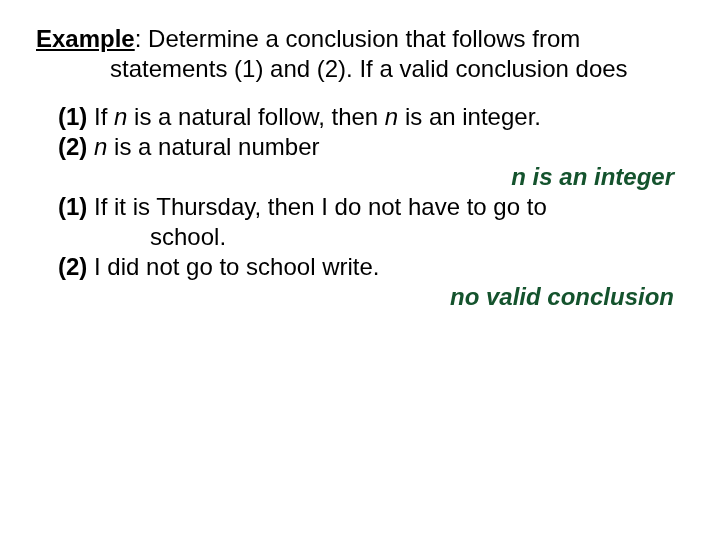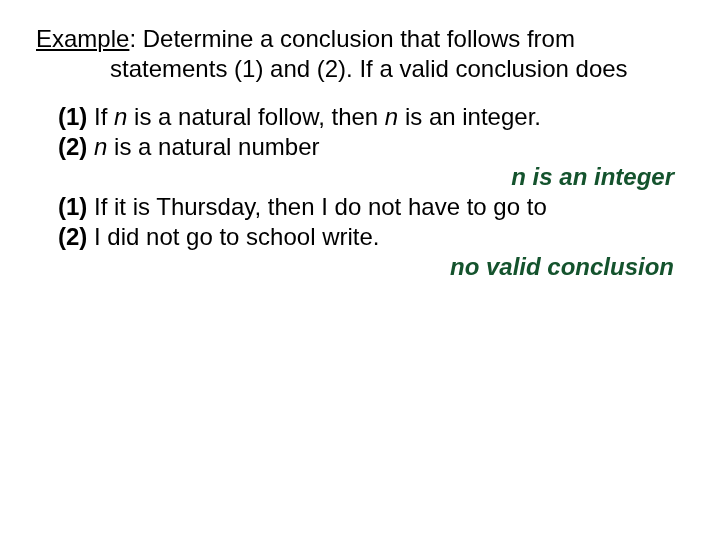--- a/index.html
+++ b/index.html
@@ -13,21 +13,21 @@
     color: #000;
     line-height: 1.25;
   }
   .page {
     padding: 24px 36px 0 36px;
   }
   .prompt {
     margin-bottom: 18px;
   }
   .ex-label {
-    font-weight: normal;
+    font-weight: bold;
     text-decoration: underline;
     text-align: center;
   }
   .prompt-rest {
     display: block;
     padding-left: 74px;
   }
   .ital { font-style: italic; }
   .body {
     padding-left: 22px;
@@ -66,20 +66,21 @@
     <div class="stmt">
       <span class="num">(2)</span><span> </span><span class="ital">n</span><span> is a natural number</span>
     </div>
     <div class="ans">
       <span>n</span><span> is an integer</span>
     </div>
 
     <div class="stmt">
       <span class="num">(1)</span><span> If it is Thursday, then I do not have to go to</span>
     </div>
+    <div class="school-indent">school.</div>
     <div class="stmt">
       <span class="num">(2)</span><span> I did not go to school write.</span>
     </div>
     <div class="ans">no valid conclusion</div>
 
 
   </div>
 </div>
 
 </body></html>

